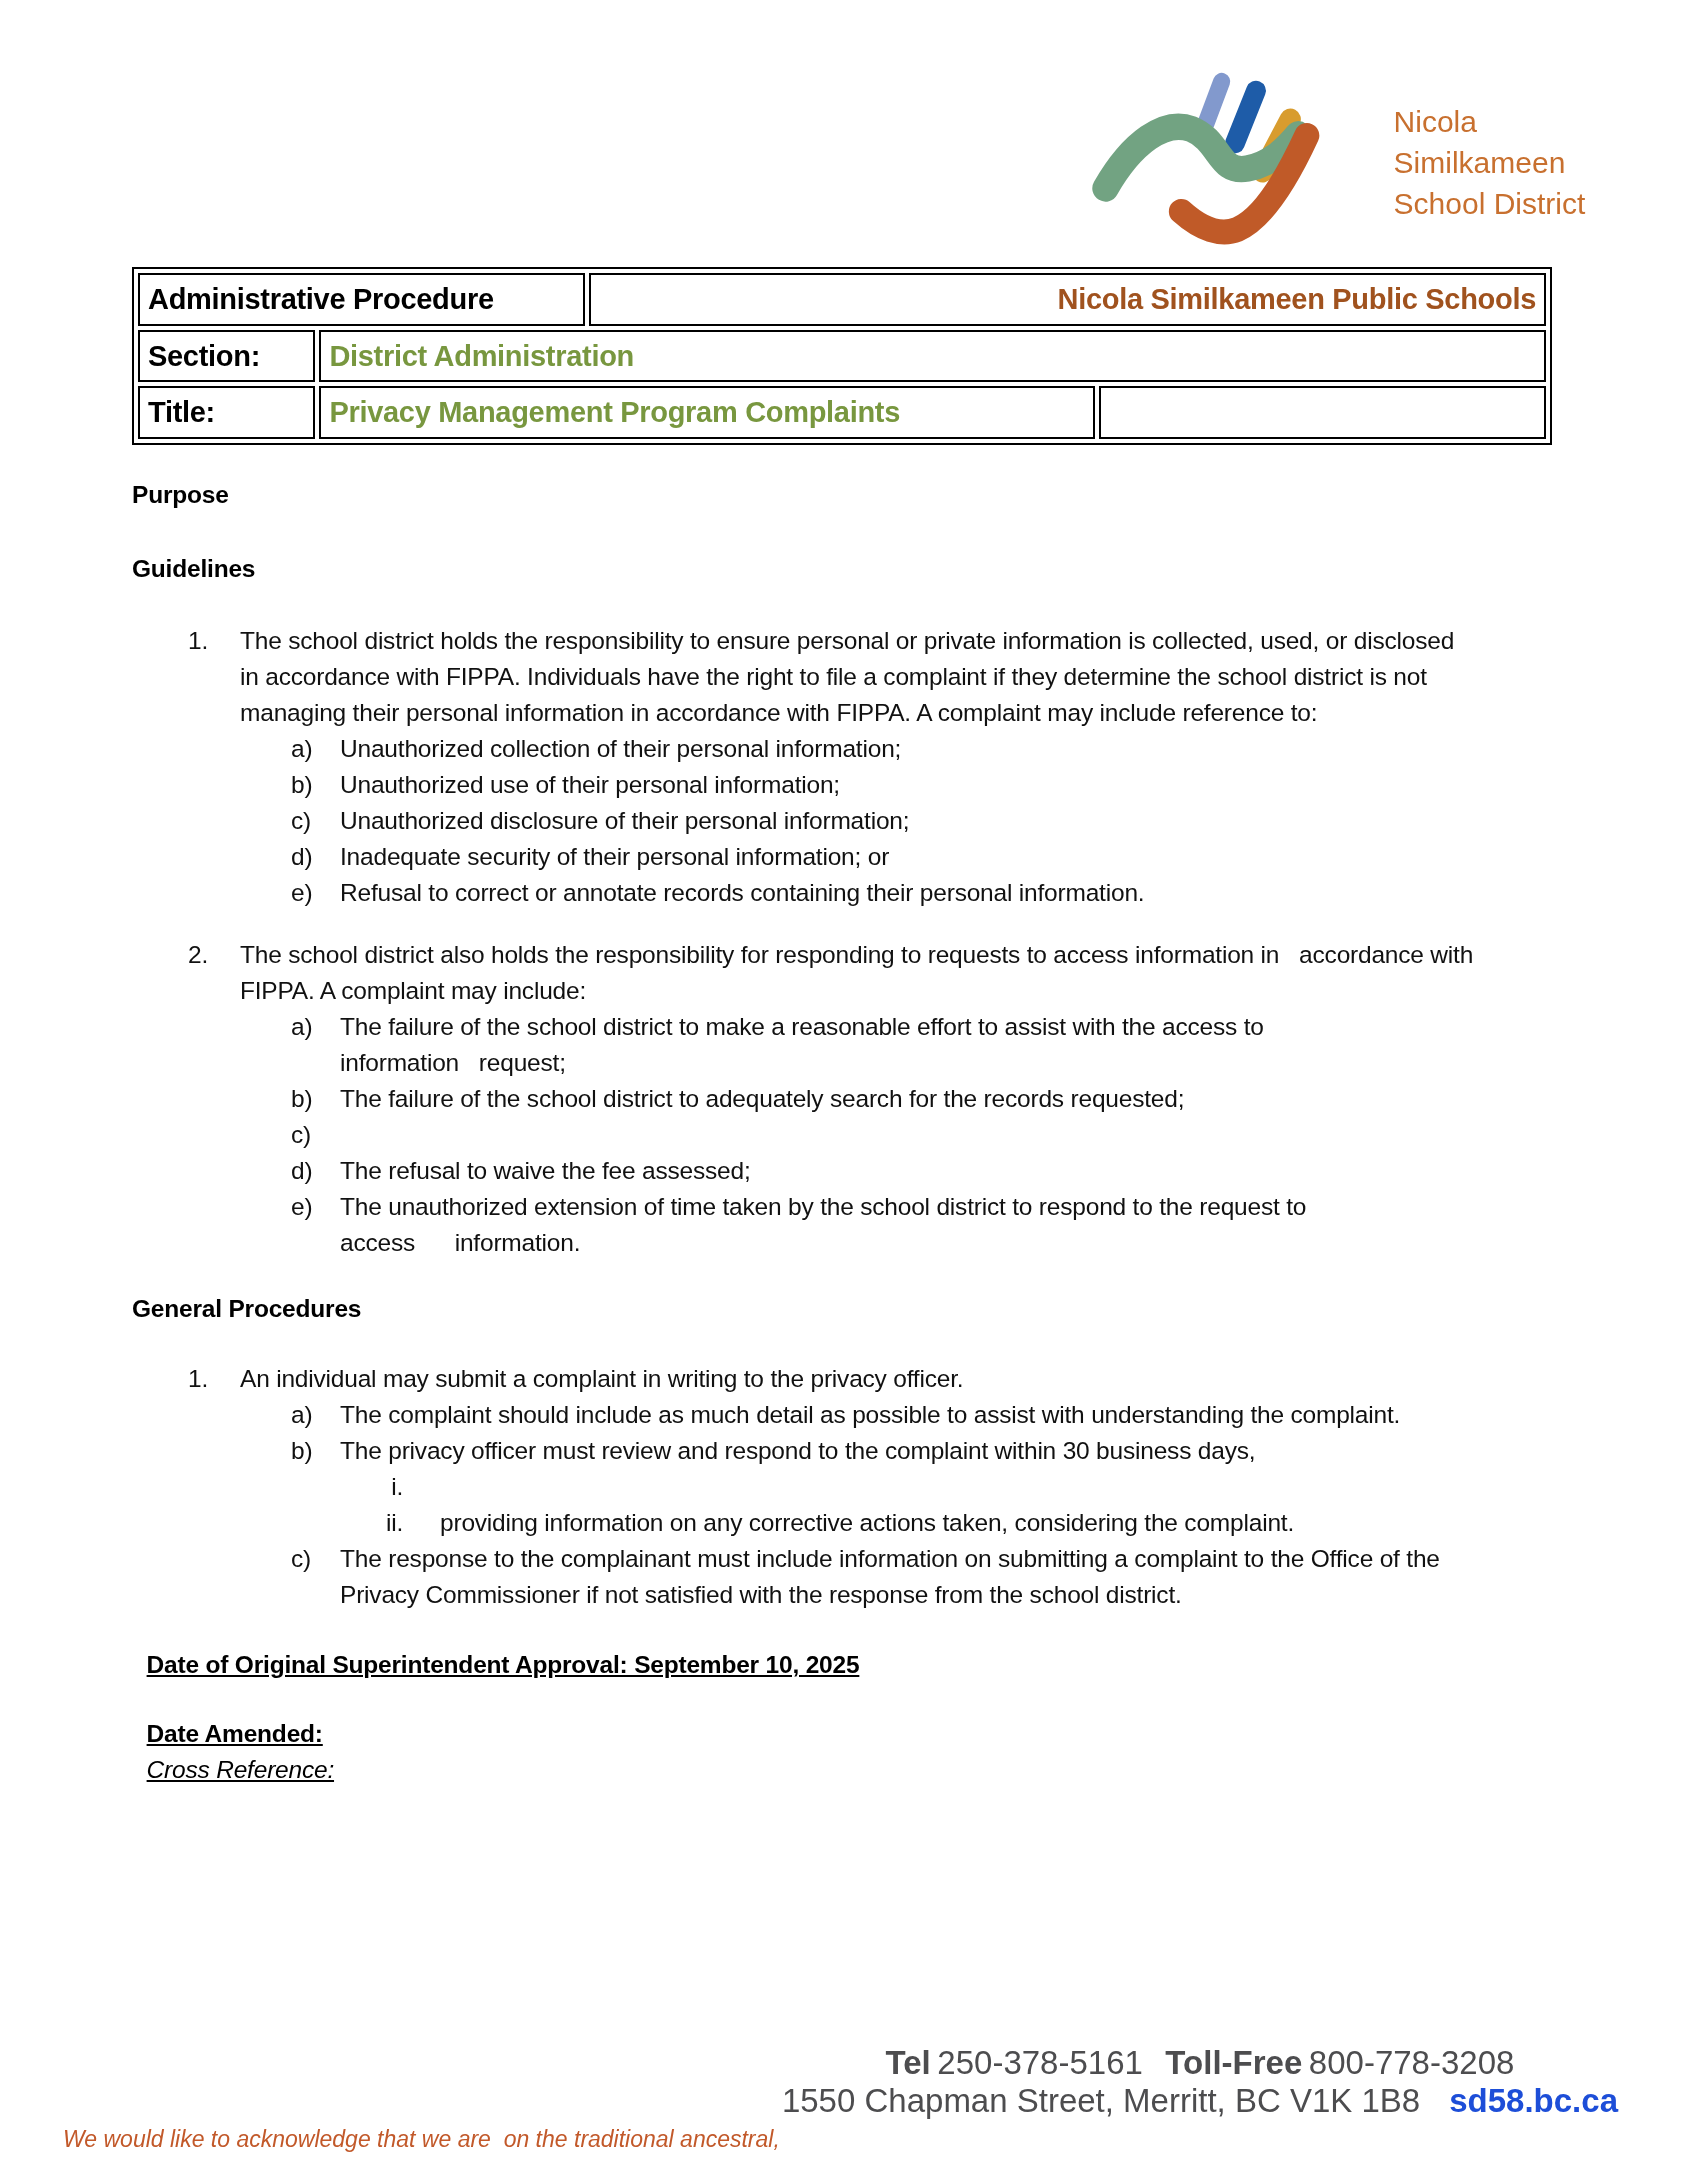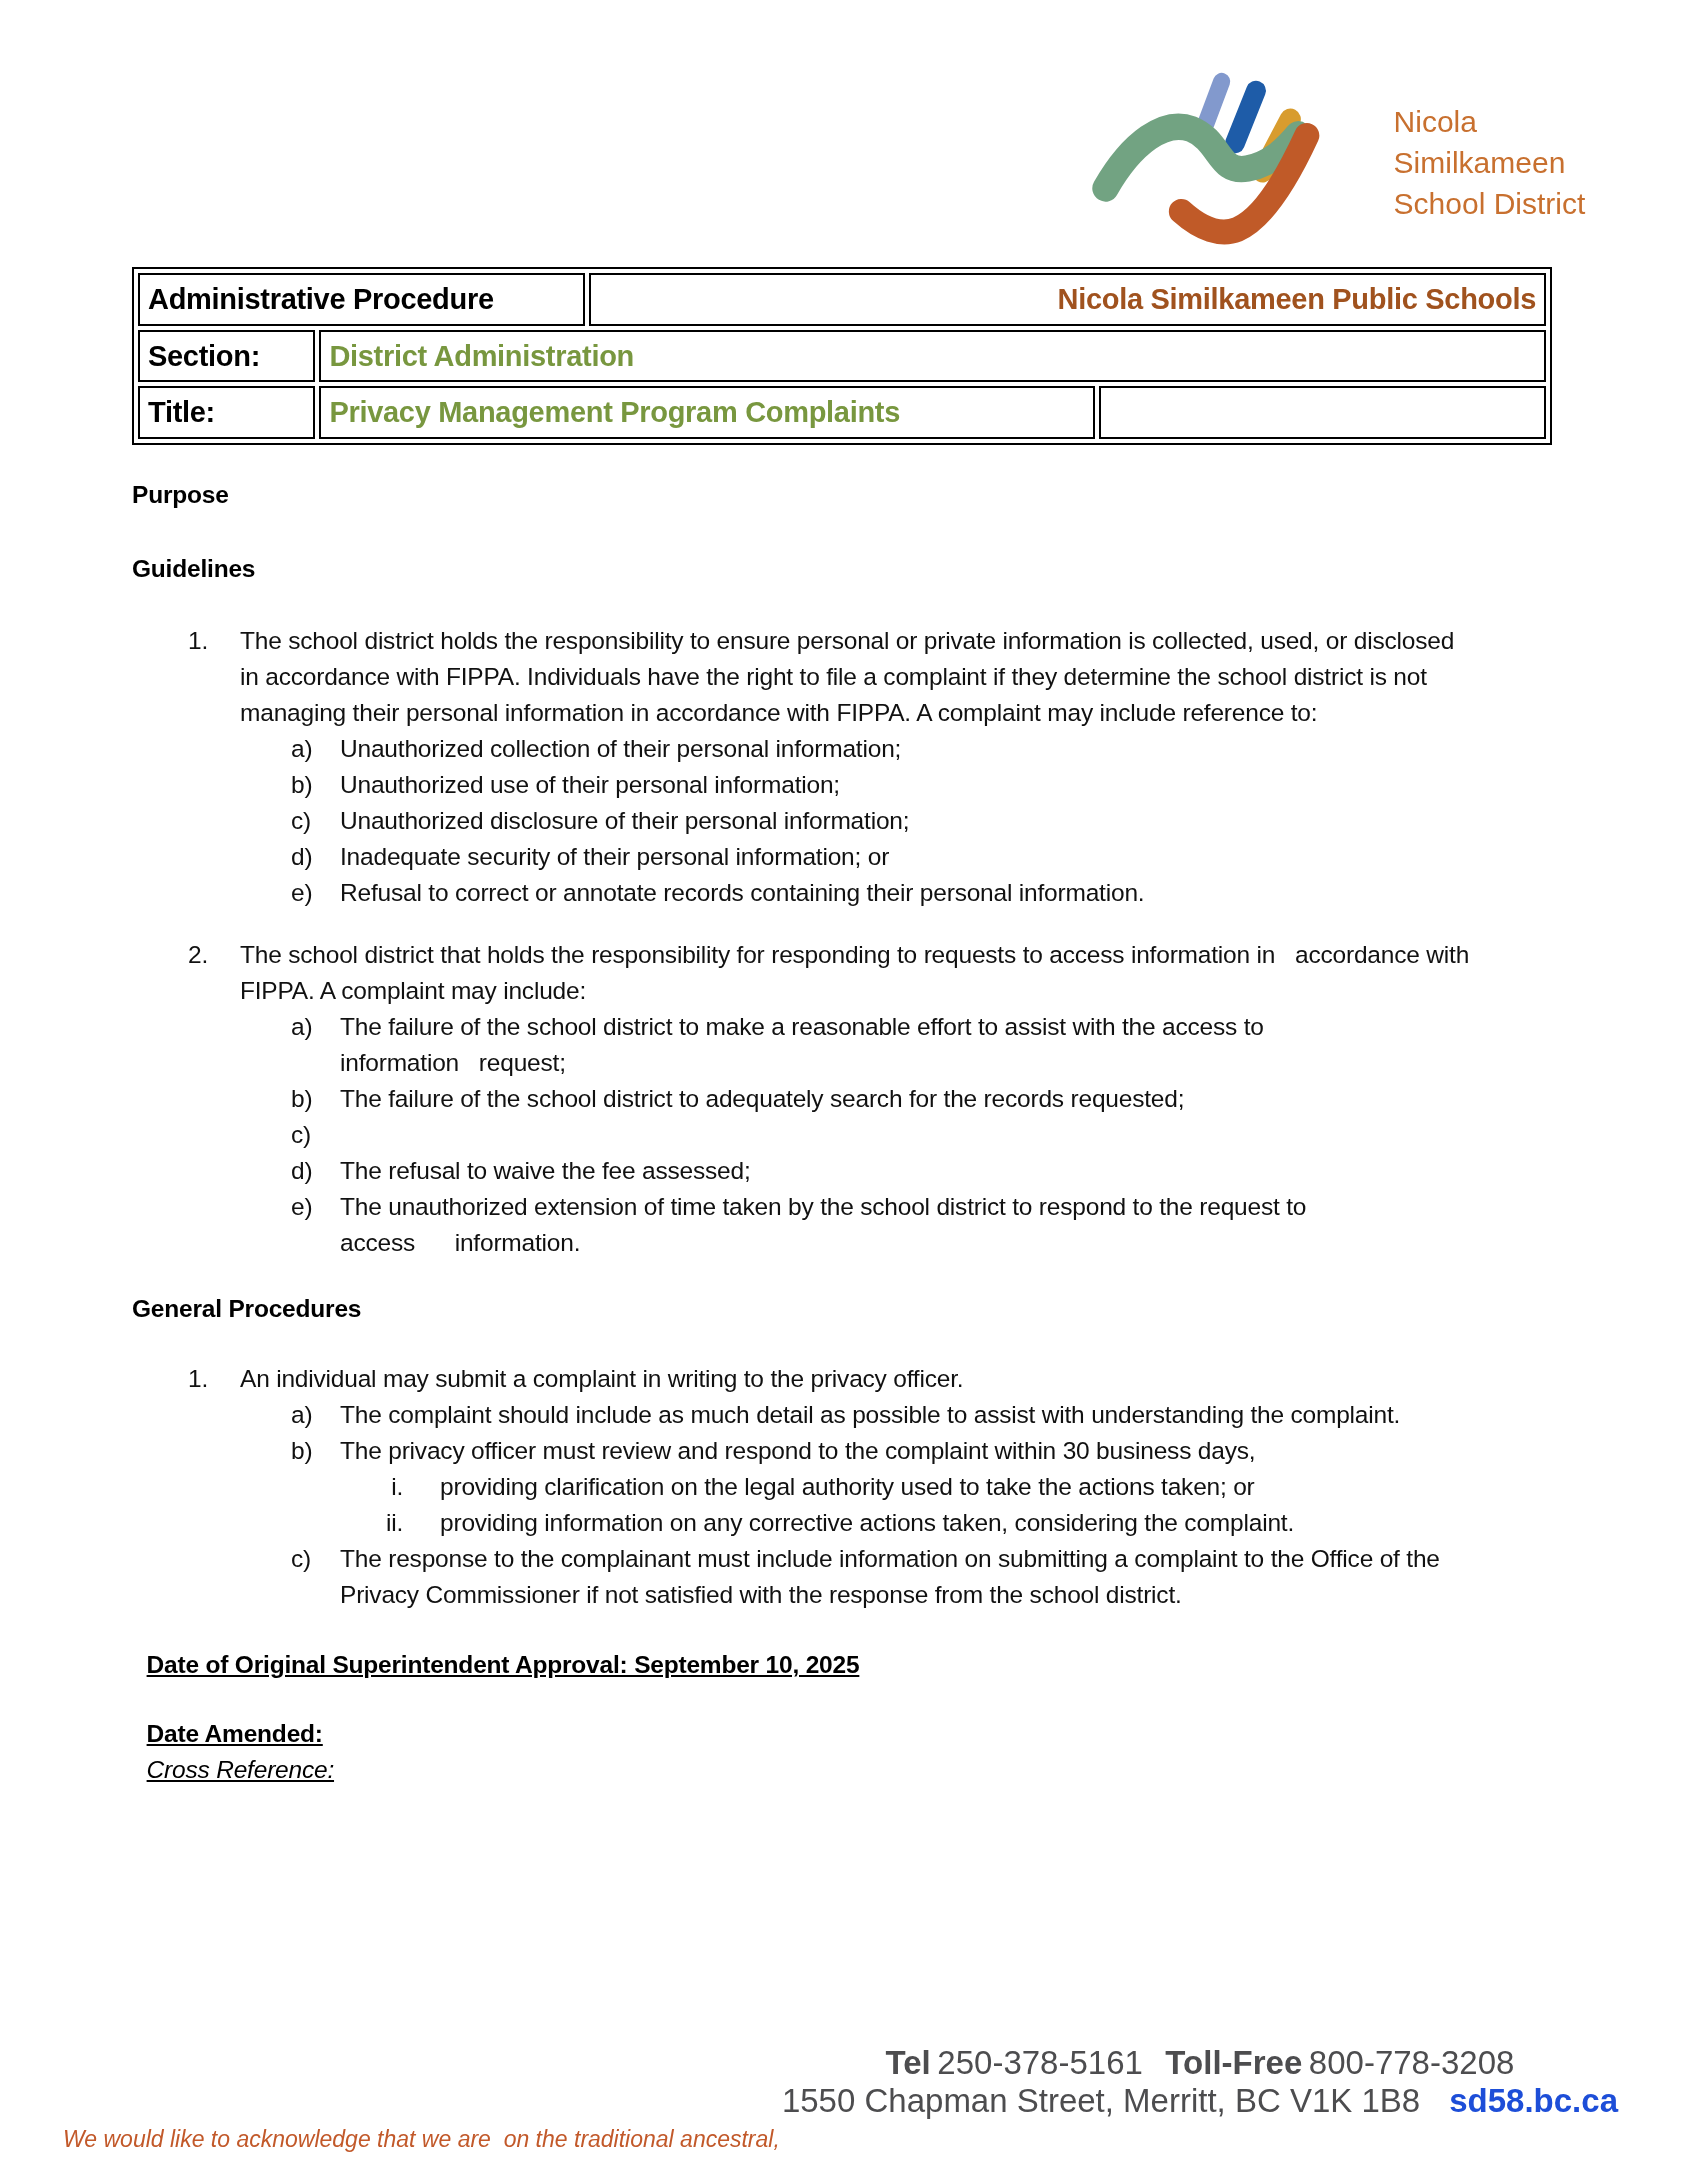--- a/index.html
+++ b/index.html
@@ -138,21 +138,21 @@
       <span class="marker">d)</span>
       <div class="txt">Inadequate security of their personal information; or</div>
     </div>
     <div class="li l2">
       <span class="marker">e)</span>
       <div class="txt">Refusal to correct or annotate records containing their personal information.</div>
     </div>
 
     <div class="li l1 mt40">
       <span class="marker">2.</span>
-      <div class="txt">The school district that holds the responsibility for responding to requests to access information in   accordance with
+      <div class="txt">The school district also holds the responsibility for responding to requests to access information in   accordance with
 FIPPA. A complaint may include:</div>
     </div>
     <div class="li l2">
       <span class="marker">a)</span>
       <div class="txt">The failure of the school district to make a reasonable effort to assist with the access to
 information   request;</div>
     </div>
     <div class="li l2">
       <span class="marker">b)</span>
       <div class="txt">The failure of the school district to adequately search for the records requested;</div>
@@ -179,21 +179,20 @@
     <div class="li l2">
       <span class="marker">a)</span>
       <div class="txt">The complaint should include as much detail as possible to assist with understanding the complaint.</div>
     </div>
     <div class="li l2">
       <span class="marker">b)</span>
       <div class="txt">The privacy officer must review and respond to the complaint within 30 business days,</div>
     </div>
     <div class="li l3">
       <span class="marker">i.</span>
-      <div class="txt">providing clarification on the legal authority used to take the actions taken; or</div>
     </div>
     <div class="li l3">
       <span class="marker">ii.</span>
       <div class="txt">providing information on any corrective actions taken, considering the complaint.</div>
     </div>
     <div class="li l2">
       <span class="marker">c)</span>
       <div class="txt">The response to the complainant must include information on submitting a complaint to the Office of the
 Privacy Commissioner if not satisfied with the response from the school district.</div>
     </div>

